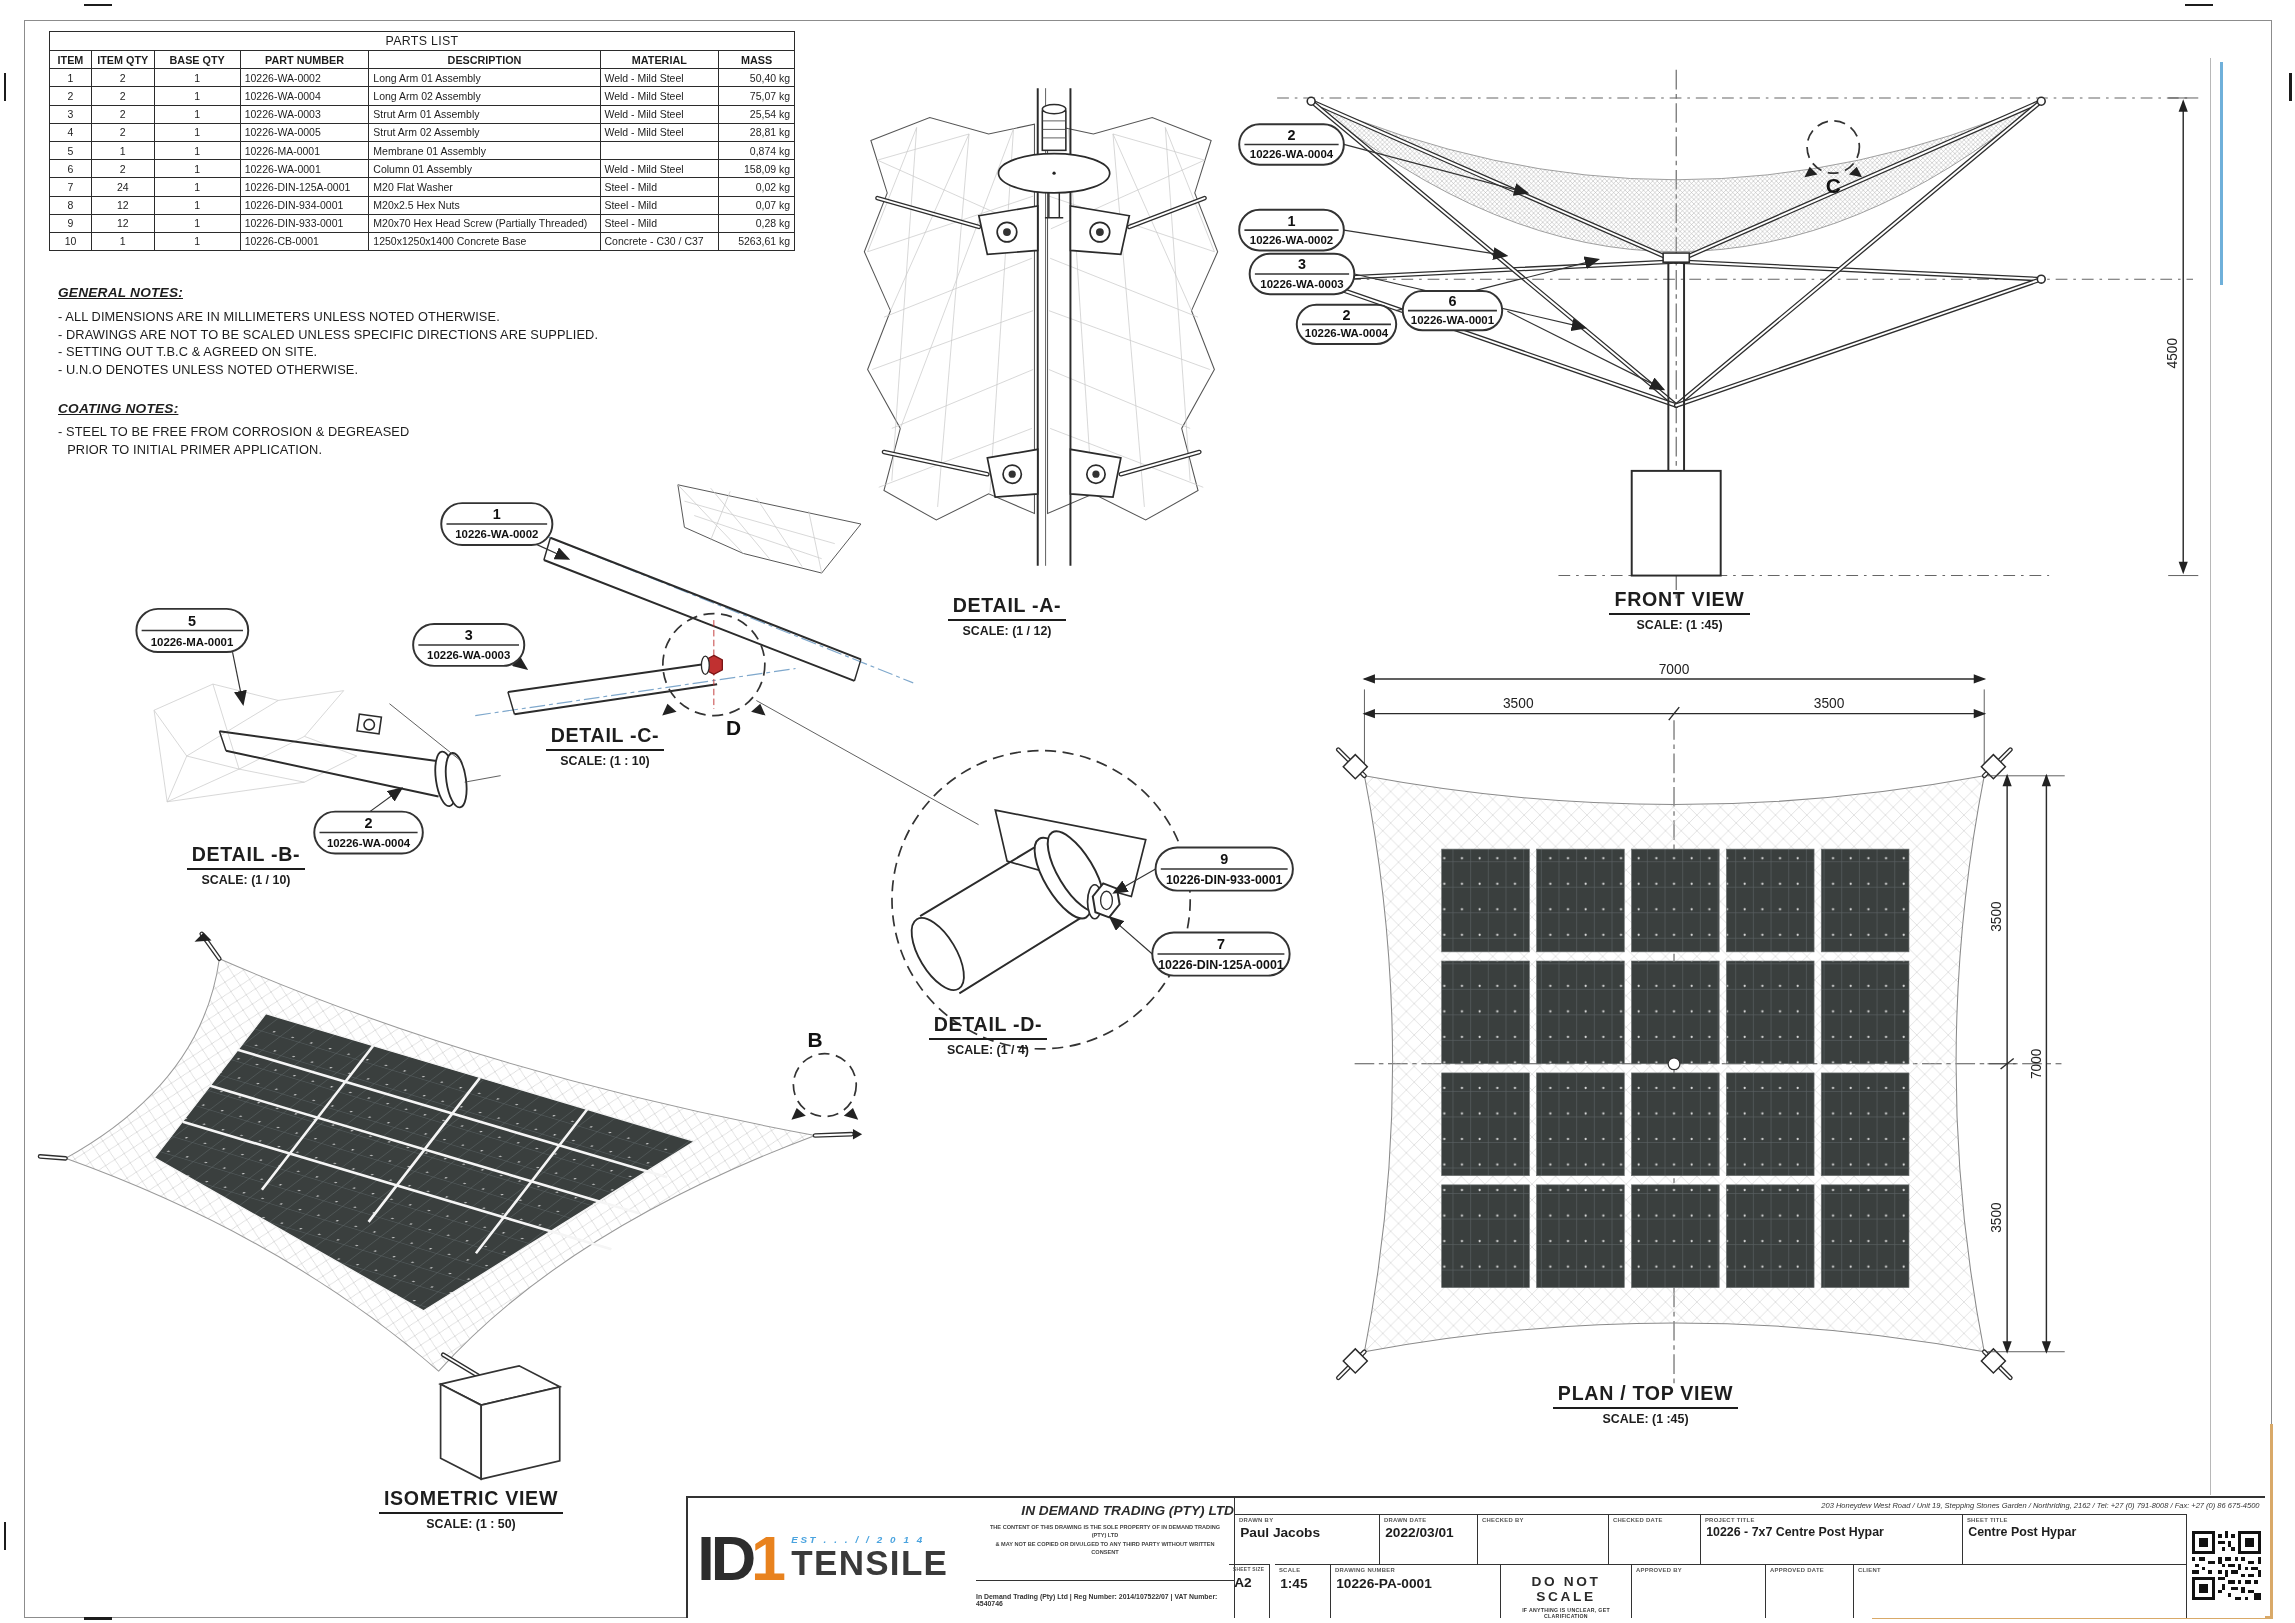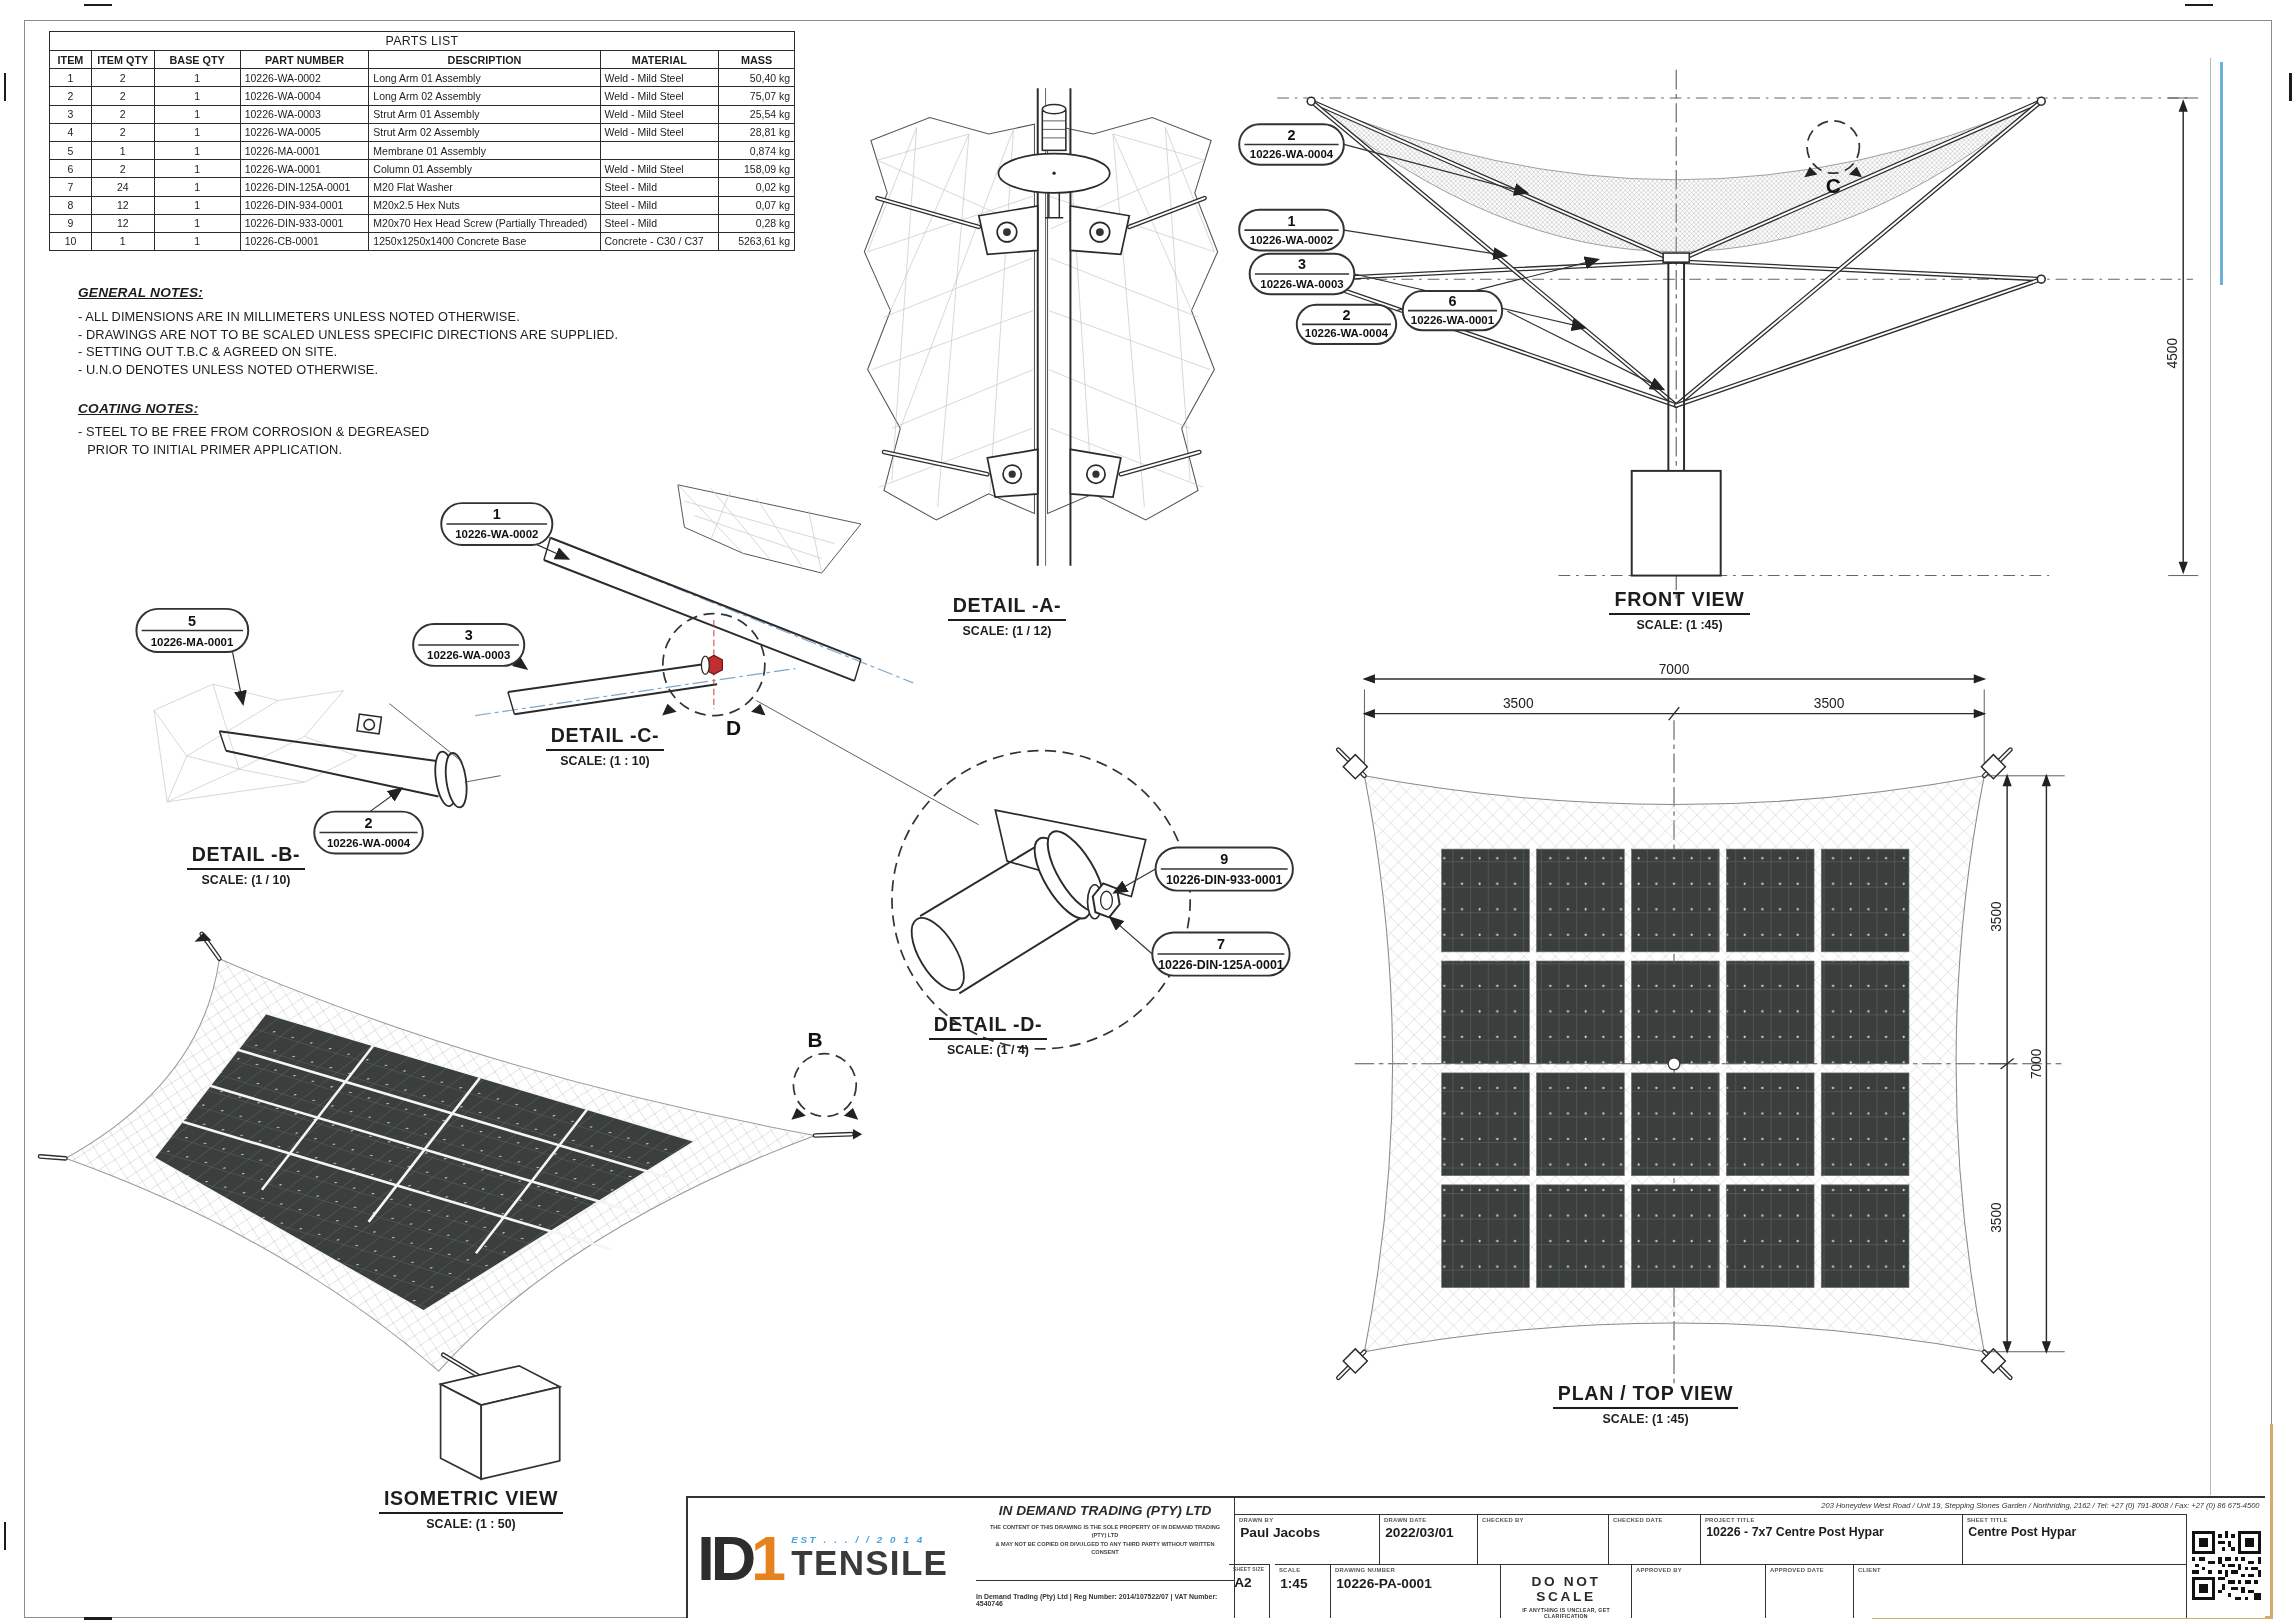--- a/index.html
+++ b/index.html
@@ -18,21 +18,21 @@
   .parts caption{border:1.6px solid #2b2b2b;border-bottom:none;font-weight:normal;font-size:12.4px;
          padding:2px 0;letter-spacing:0.3px;}
   .parts th,.parts td{border-left:1.2px solid #2b2b2b;border-right:1.2px solid #2b2b2b;
          border-top:1.6px solid #2b2b2b;border-bottom:1.6px solid #2b2b2b;
          padding:2.6px 3.9px;white-space:nowrap;}
   .parts th{font-size:10.8px;}
   .c{text-align:center;} .r{text-align:right;}
 
   
   .notes{position:absolute;left:58px;top:285px;width:628px;}
-  .ng{margin-bottom:22px;margin-left:20px;}
+  .ng{margin-bottom:22px;}
   .nt{font-style:italic;font-weight:bold;font-size:13.7px;text-decoration:underline;margin-bottom:7.9px;letter-spacing:0.2px;}
   .nl{font-size:12.8px;font-weight:500;letter-spacing:0.1px;line-height:1.38;}
   .nl.cont{padding-left:9.2px;}
 
   
   .view-label{position:absolute;text-align:center;}
   .vl-title{display:inline-block;font-weight:bold;font-size:19.6px;letter-spacing:0.7px;
             border-bottom:2.3px solid #1d1d1d;padding:0 5.2px 2px;}
   .vl-scale{font-size:12.4px;font-weight:bold;margin-top:2.6px;}
 
@@ -64,21 +64,21 @@
   .tb .cell{position:absolute;border-right:1.3px solid #333;box-sizing:border-box;}
   .flabel{font-size:5.9px;color:#555;font-weight:bold;letter-spacing:0.3px;padding:2px 0 0 3.9px;text-transform:uppercase;}
   .fvalue{font-size:13.7px;font-weight:bold;padding:2.6px 0 0 5.2px;white-space:nowrap;}
   .logo-wrap{position:absolute;left:0;top:0;width:288px;height:120px;display:flex;align-items:center;padding-left:9.2px;box-sizing:border-box;}
   .logo-id{font-size:63px;font-weight:900;color:#2d2d2d;letter-spacing:-3.9px;line-height:1;}
   .logo-one{font-size:63px;font-weight:900;color:#e8821e;line-height:1;margin-left:-1.3px;}
   .logo-right{margin-left:5.2px;display:flex;flex-direction:column;}
   .logo-est{color:#4aa3df;font-style:italic;font-weight:bold;font-size:9.8px;letter-spacing:2.6px;}
   .logo-tensile{font-size:35px;font-weight:900;color:#3a3a3a;letter-spacing:1.3px;line-height:1.05;}
   .company{position:absolute;left:288px;top:0;width:259px;height:120px;border-right:1.3px solid #333;box-sizing:border-box;}
-  .co-name{font-style:italic;font-weight:bold;font-size:13.7px;text-align:center;padding-top:5.2px;color:#2b2b2b;}
+  .co-name{font-style:italic;font-weight:bold;font-size:13.7px;text-align:right;padding-top:5.2px;color:#2b2b2b;}
   .co-disc{font-size:5.6px;color:#444;text-align:center;padding:4.6px 6.5px 0;line-height:1.5;font-weight:bold;}
   .co-reg{position:absolute;left:0;right:0;bottom:0;height:37px;border-top:1.3px solid #333;
           font-size:6.9px;color:#333;display:flex;align-items:center;justify-content:center;font-weight:bold;}
   .addr{position:absolute;left:547px;top:0;width:1031px;height:15.7px;font-size:7.5px;font-style:italic;
         color:#333;text-align:right;padding:2.6px 6.5px 0 0;box-sizing:border-box;}
   .dns-t{font-size:13.7px;font-weight:bold;letter-spacing:2.6px;text-align:center;padding-top:9.2px;color:#2b2b2b;}
   .dns-n{font-size:5.2px;font-weight:bold;text-align:center;color:#333;letter-spacing:0.3px;padding-top:2.6px;}
   .qr{position:absolute;right:0;top:15.7px;width:79px;height:104px;border-left:1.3px solid #333;
       display:flex;align-items:center;justify-content:center;box-sizing:border-box;}
 </style>

